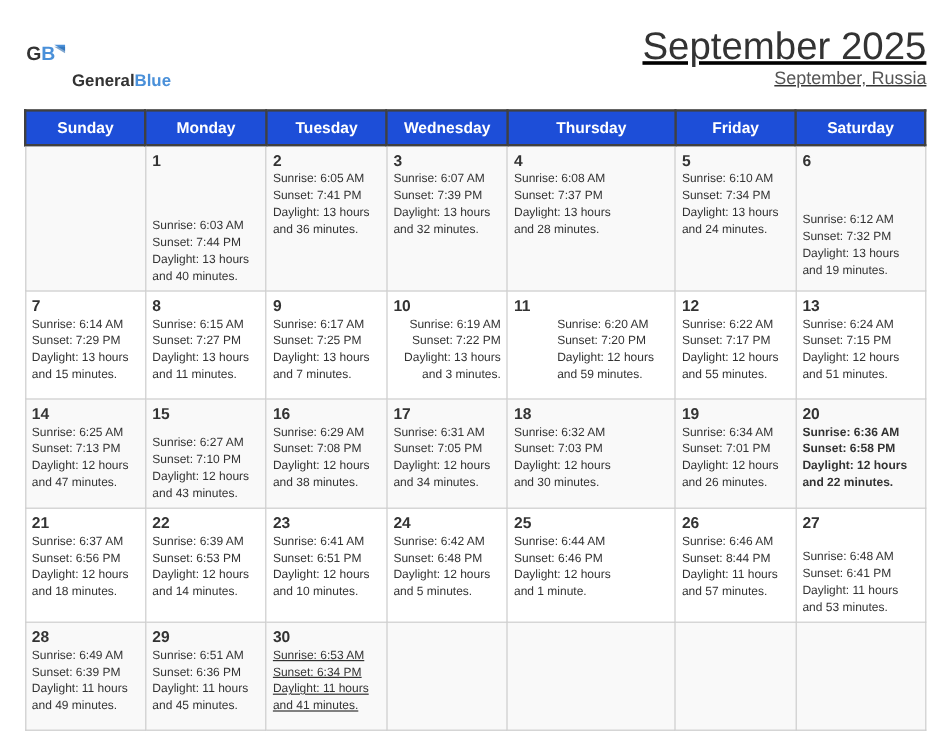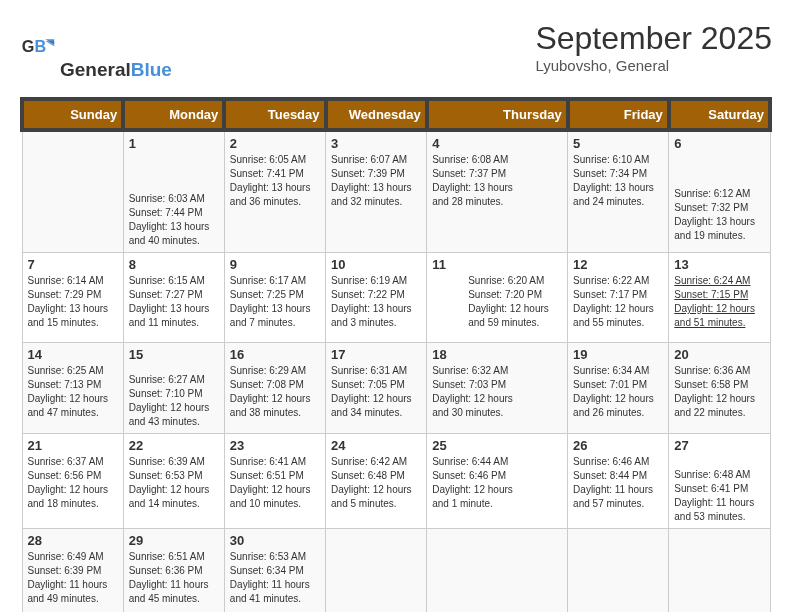--- a/index.html
+++ b/index.html
@@ -14,58 +14,60 @@
       display: flex;
       justify-content: space-between;
       align-items: flex-start;
       margin-bottom: 16px;
     }
     .logo {
       display: flex;
       align-items: center;
     }
     .logo-text {
-      font-size: 19px;
+      font-size: 14px;
       font-weight: bold;
       color: #333;
       line-height: 1.1;
       margin-top: 40px;
     }
     .logo-text span {
       color: #4a90d9;
     }
     .logo-icon {
       width: 36px;
       height: 36px;
       margin-right: 4px;
     }
     .title-block {
+      text-align: right;
+      text-decoration: underline;
     }
     .month-title {
       font-size: 32px;
       color: #333;
       font-weight: normal;
     }
     .location {
       font-size: 15px;
       color: #555;
     }
     table {
       width: 100%;
       border-collapse: collapse;
       font-size: 11px;
     }
     thead tr th {
-      background-color: #a16207;
+      background-color: #1d4ed8;
       color: #fff;
       padding: 6px 4px;
-      text-align: right;
+      text-align: center;
       font-size: 13px;
       font-weight: bold;
-      border: 4px solid #404040;
+      border: 2px solid #404040;
     }
     tbody tr td {
       border: 1px solid #ccc;
       vertical-align: top;
       padding: 4px 5px;
       min-height: 80px;
       height: 90px;
       color: #333;
     }
     tbody tr:nth-child(odd) td {
@@ -101,21 +103,21 @@
       <polygon points="28,10 38,16 38,10" fill="#2a6aaf" opacity="0.6"></polygon>
     </svg>
     <div>
       <div class="logo-text">
         <span style="color:#333">General</span><span>Blue</span>
       </div>
     </div>
   </div>
   <div class="title-block">
     <div class="month-title">September 2025</div>
-    <div class="location">Lyubovsho, General</div>
+    <div class="location">September, Russia</div>
   </div>
 </div>
 
 <table>
   <thead>
     <tr>
     <th>Sunday</th>
         <th>Monday</th>
         <th>Tuesday</th>
         <th>Wednesday</th>
@@ -187,42 +189,42 @@
         </td>
         <td>
           <span class="day-number">9</span>
           <div class="day-info" style="white-space: pre-line;">Sunrise: 6:17 AM
 Sunset: 7:25 PM
 Daylight: 13 hours
 and 7 minutes.</div>
         </td>
         <td>
           <span class="day-number">10</span>
-          <div class="day-info" style="white-space: pre-line;">Sunrise: 6:19 AM
+          <div class="day-info" style="white-space: pre-line; text-align: right;">Sunrise: 6:19 AM
 Sunset: 7:22 PM
 Daylight: 13 hours
 and 3 minutes.</div>
         </td>
         <td>
           <span class="day-number">11</span>
           <div class="day-info" style="white-space: pre-line; margin-left: 36px;">Sunrise: 6:20 AM
 Sunset: 7:20 PM
 Daylight: 12 hours
 and 59 minutes.</div>
         </td>
         <td>
           <span class="day-number">12</span>
           <div class="day-info" style="white-space: pre-line;">Sunrise: 6:22 AM
 Sunset: 7:17 PM
 Daylight: 12 hours
 and 55 minutes.</div>
         </td>
         <td>
           <span class="day-number">13</span>
-          <div class="day-info" style="white-space: pre-line; text-decoration: underline;">Sunrise: 6:24 AM
+          <div class="day-info" style="white-space: pre-line;">Sunrise: 6:24 AM
 Sunset: 7:15 PM
 Daylight: 12 hours
 and 51 minutes.</div>
         </td>
       </tr>
       <tr>
         <td>
           <span class="day-number">14</span>
           <div class="day-info" style="white-space: pre-line;">Sunrise: 6:25 AM
 Sunset: 7:13 PM
@@ -259,21 +261,21 @@
         </td>
         <td>
           <span class="day-number">19</span>
           <div class="day-info" style="white-space: pre-line;">Sunrise: 6:34 AM
 Sunset: 7:01 PM
 Daylight: 12 hours
 and 26 minutes.</div>
         </td>
         <td>
           <span class="day-number">20</span>
-          <div class="day-info" style="white-space: pre-line;">Sunrise: 6:36 AM
+          <div class="day-info" style="white-space: pre-line; font-weight: bold;">Sunrise: 6:36 AM
 Sunset: 6:58 PM
 Daylight: 12 hours
 and 22 minutes.</div>
         </td>
       </tr>
       <tr>
         <td>
           <span class="day-number">21</span>
           <div class="day-info" style="white-space: pre-line;">Sunrise: 6:37 AM
 Sunset: 6:56 PM
@@ -333,21 +335,21 @@
         </td>
         <td>
           <span class="day-number">29</span>
           <div class="day-info" style="white-space: pre-line;">Sunrise: 6:51 AM
 Sunset: 6:36 PM
 Daylight: 11 hours
 and 45 minutes.</div>
         </td>
         <td>
           <span class="day-number">30</span>
-          <div class="day-info" style="white-space: pre-line;">Sunrise: 6:53 AM
+          <div class="day-info" style="white-space: pre-line; text-decoration: underline;">Sunrise: 6:53 AM
 Sunset: 6:34 PM
 Daylight: 11 hours
 and 41 minutes.</div>
         </td>
         <td class="empty-cell"></td>
         <td class="empty-cell"></td>
         <td class="empty-cell"></td>
         <td class="empty-cell"></td>
       </tr>
     </tbody>

